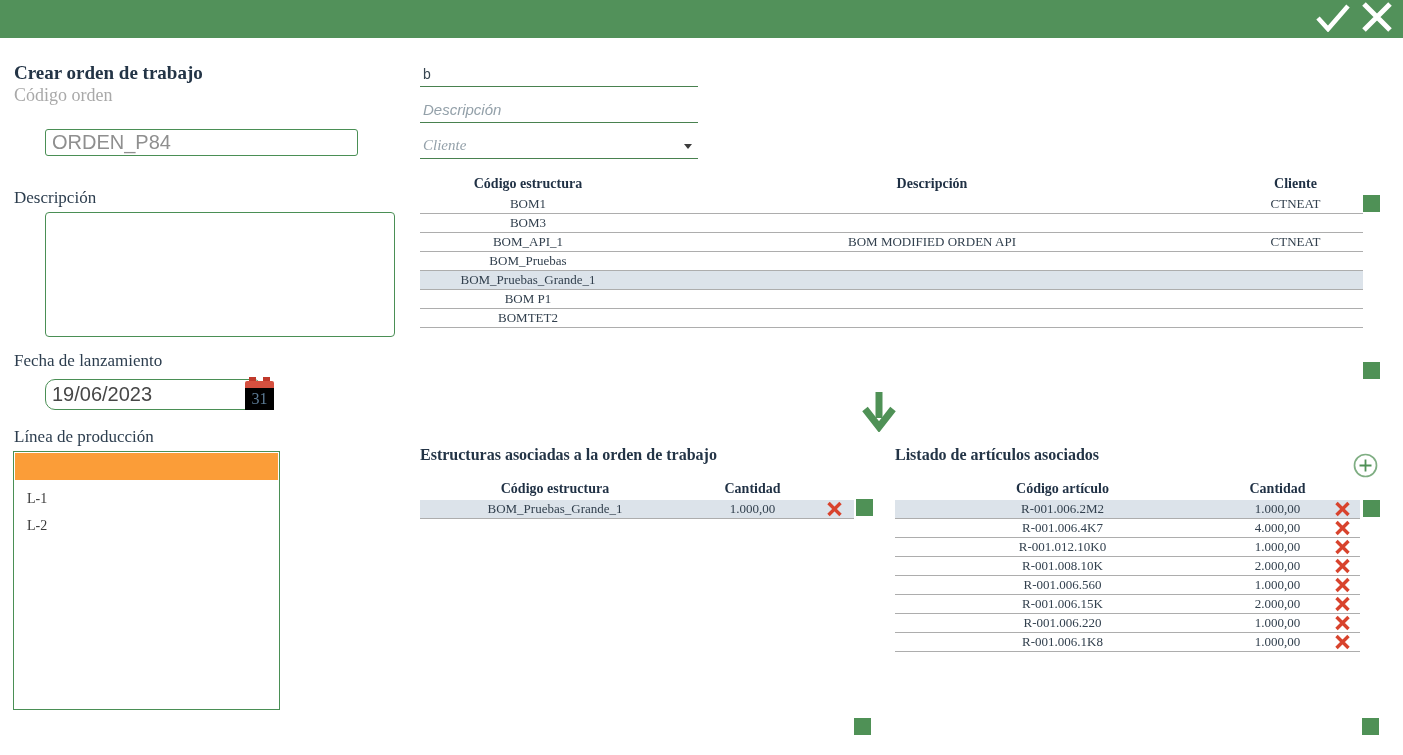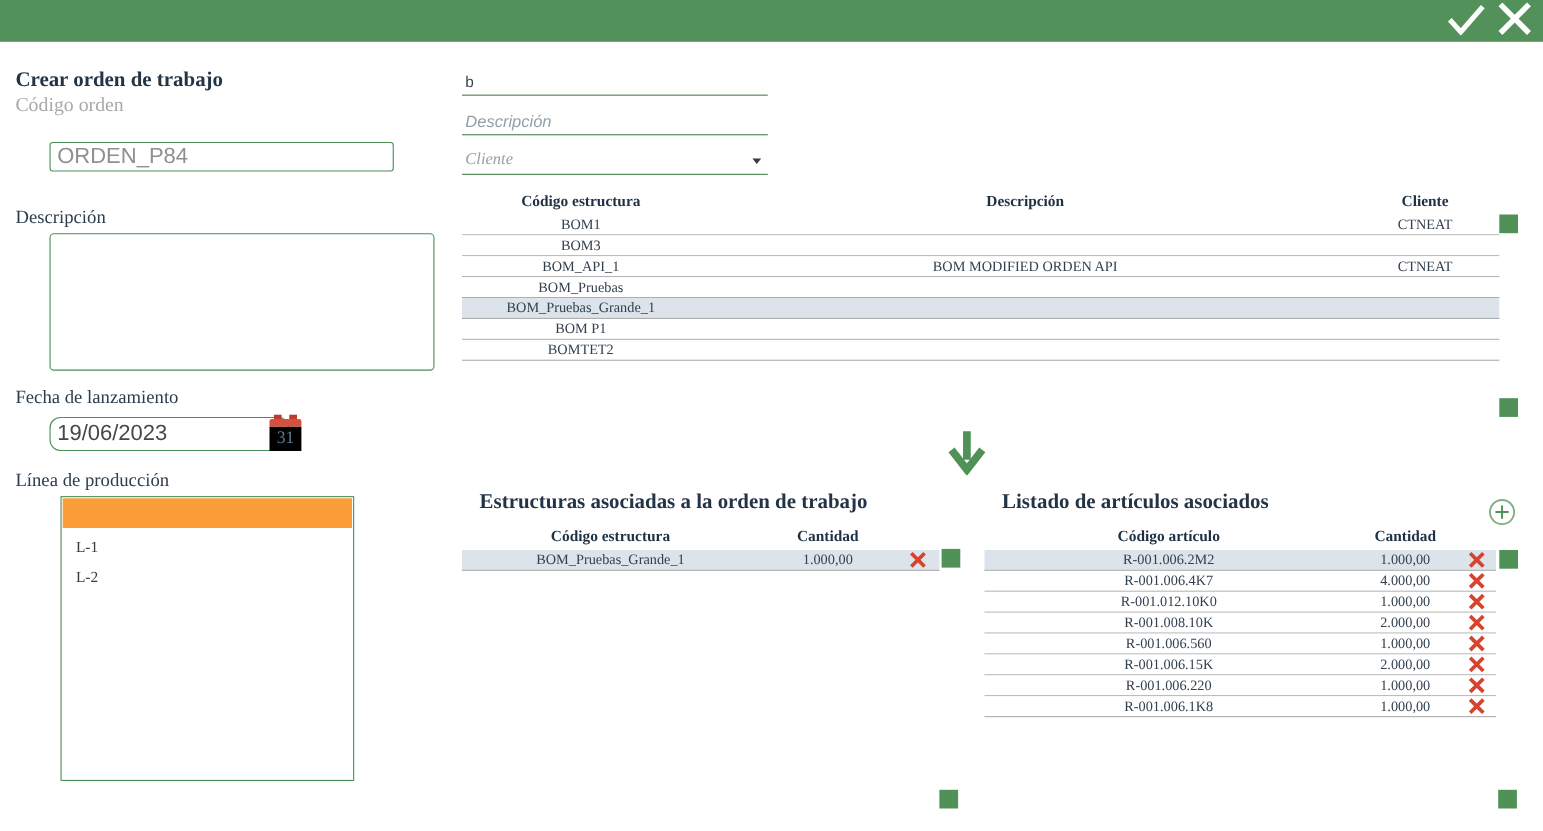--- a/index.html
+++ b/index.html
@@ -31,21 +31,21 @@
 
   
   .cal{left:245px;top:377px;width:29px;height:33px;}
   .cal .tab{position:absolute;top:0;width:7px;height:9px;background:#c0392b;}
   .cal .tab.l{left:4px;} .cal .tab.r{right:4px;}
   .cal .bar{position:absolute;top:4px;left:0;width:29px;height:7px;background:#d5503f;border-radius:2px 2px 0 0;}
   .cal .body{position:absolute;top:11px;left:0;width:29px;height:22px;background:#000000;
     color:#5b7a94;font-size:16px;text-align:center;line-height:22px;}
 
   
-  #linea-box{left:13px;top:451px;width:267px;height:259px;border:1px solid #4a8f55;box-sizing:border-box;background:#fff;margin-left:42px;}
+  #linea-box{left:13px;top:451px;width:267px;height:259px;border:1px solid #4a8f55;box-sizing:border-box;background:#fff;}
   #linea-sel{position:absolute;top:1px;left:1px;width:263px;height:27px;background:#fb9d38;}
   .linea-item{position:absolute;left:0;width:265px;height:27px;line-height:27px;padding-left:13px;
     font-size:14px;color:#3a3a3a;box-sizing:border-box;cursor:default;}
 
   
   .uline{
     box-sizing:border-box;border:none;border-bottom:1px solid #49814f;background:transparent;
     font-family:"Liberation Sans",sans-serif;font-size:14px;color:#374550;padding:2px 3px;outline:none;
   }
   .uline::placeholder{font-style:italic;color:#93a0a9;font-size:15px;opacity:1;}
@@ -71,21 +71,21 @@
   #tbl-assoc{left:420px;top:481px;width:434px;}
   #tbl-assoc .c1{width:270px;} #tbl-assoc .c2{width:125px;} #tbl-assoc .c3{width:39px;}
 
   
   #tbl-arts{left:895px;top:481px;width:465px;}
   #tbl-arts .c1{width:335px;} #tbl-arts .c2{width:95px;} #tbl-arts .c3{width:35px;}
 
   .xbtn{display:flex;align-items:center;justify-content:center;width:100%;height:100%;cursor:pointer;}
 
   
-  .sec-title{font-size:19px;font-weight:bold;color:#233446;margin-left:16px;}
+  .sec-title{font-size:16px;font-weight:bold;color:#233446;}
 
   
   .gsq{width:17px;height:17px;background:#4f9156;cursor:pointer;}
 
   
   #down-arrow{left:862px;top:390px;cursor:pointer;}
   #plus-btn{left:1353px;top:453px;cursor:pointer;}
 </style>
 </head>
 <body>

